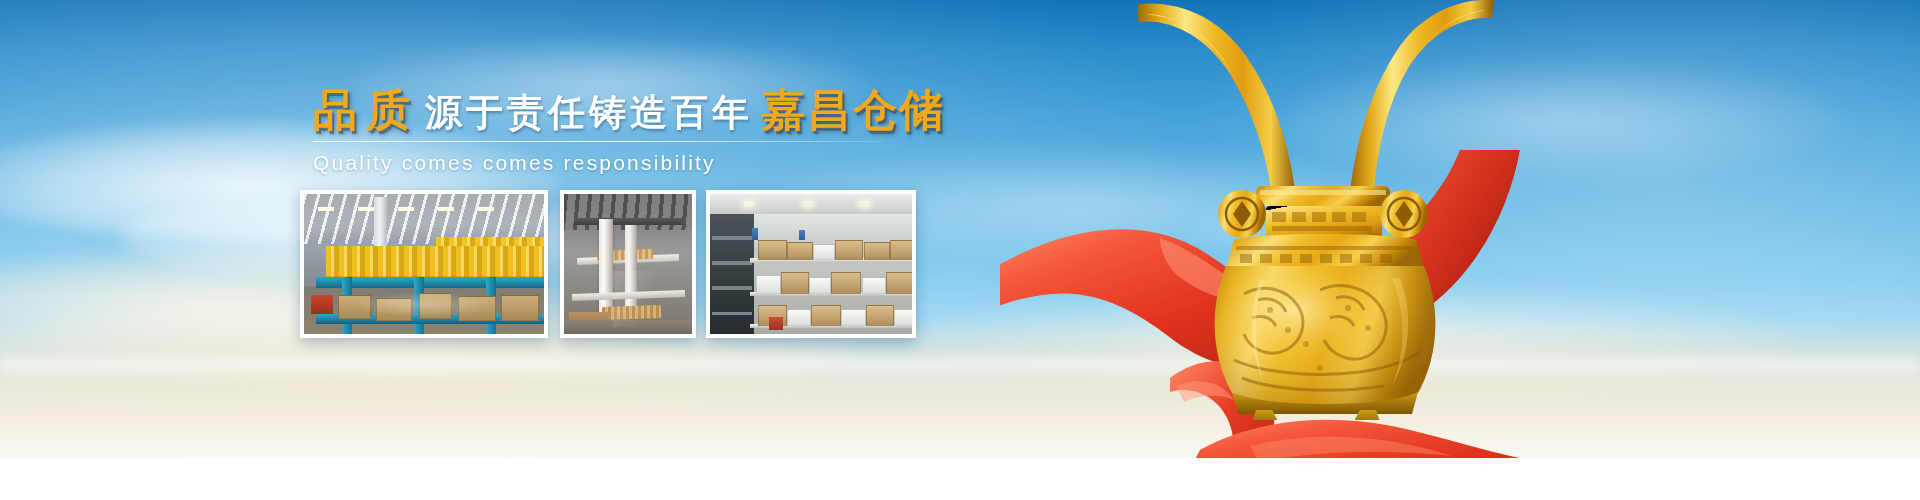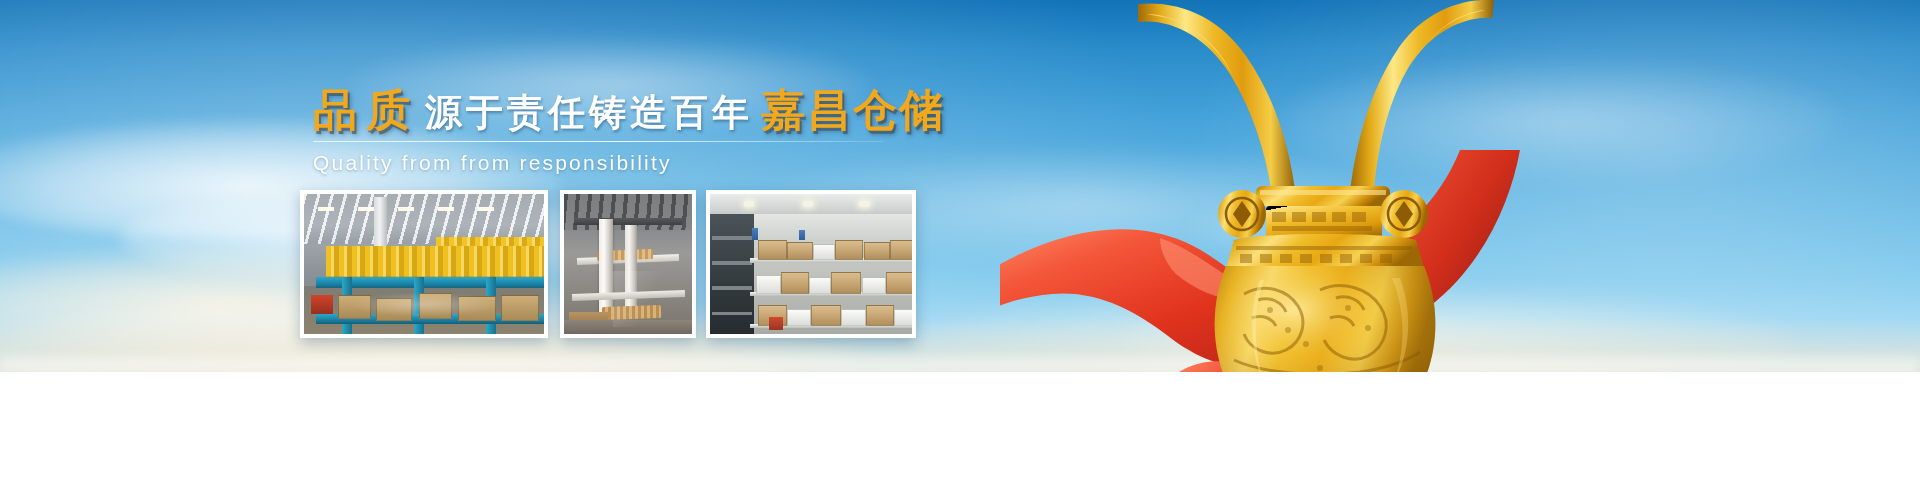--- a/index.html
+++ b/index.html
@@ -2,21 +2,21 @@
 <html><head>
 <meta charset="utf-8">
 <title>Banner</title>
 <style>
   html,body{margin:0;padding:0;background:#fff;}
   body{font-family:"Liberation Sans","DejaVu Sans",sans-serif;}
 
   #banner{
     position:relative;
     width:1920px;
-    height:372px;
+    height:458px;
     overflow:hidden;
     background:#39a0d8;
   }
 
   
   .sky{
     position:absolute; left:0; top:0; width:1920px; height:500px;
     background:
       linear-gradient(to bottom,
         #1273b8 0%,
@@ -266,21 +266,21 @@
   <div class="horizon-streak"></div>
 
   <div class="wm-spot wm1"></div>
   <div class="wm-spot wm2"></div>
 
   <div class="text-block">
     <div class="headline">
       <span class="h-gold">品质</span><span class="h-white">源于责任铸造百年</span><span class="h-gold2">嘉昌仓储</span>
     </div>
     <div class="divider"></div>
-    <div class="subtitle">Quality from from responsibility</div>
+    <div class="subtitle">Quality comes comes responsibility</div>
   </div>
 
   <div class="photo" id="photo-1">
     <div class="inner">
       <div class="ph1-bg"></div>
       <div class="ph1-roof"></div>
       <div class="ph1-lights"></div>
       <div class="ph1-col"></div>
       <div class="ph1-lower"></div>
       <div class="ph1-rail2"></div>

